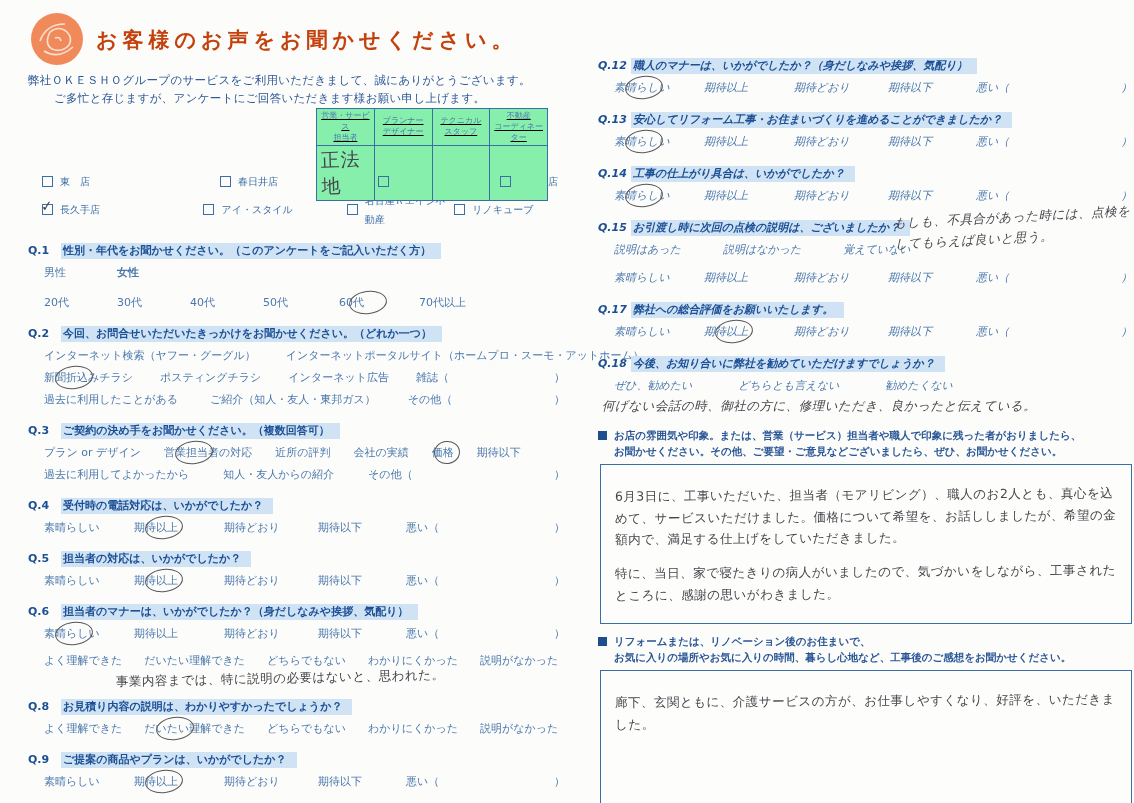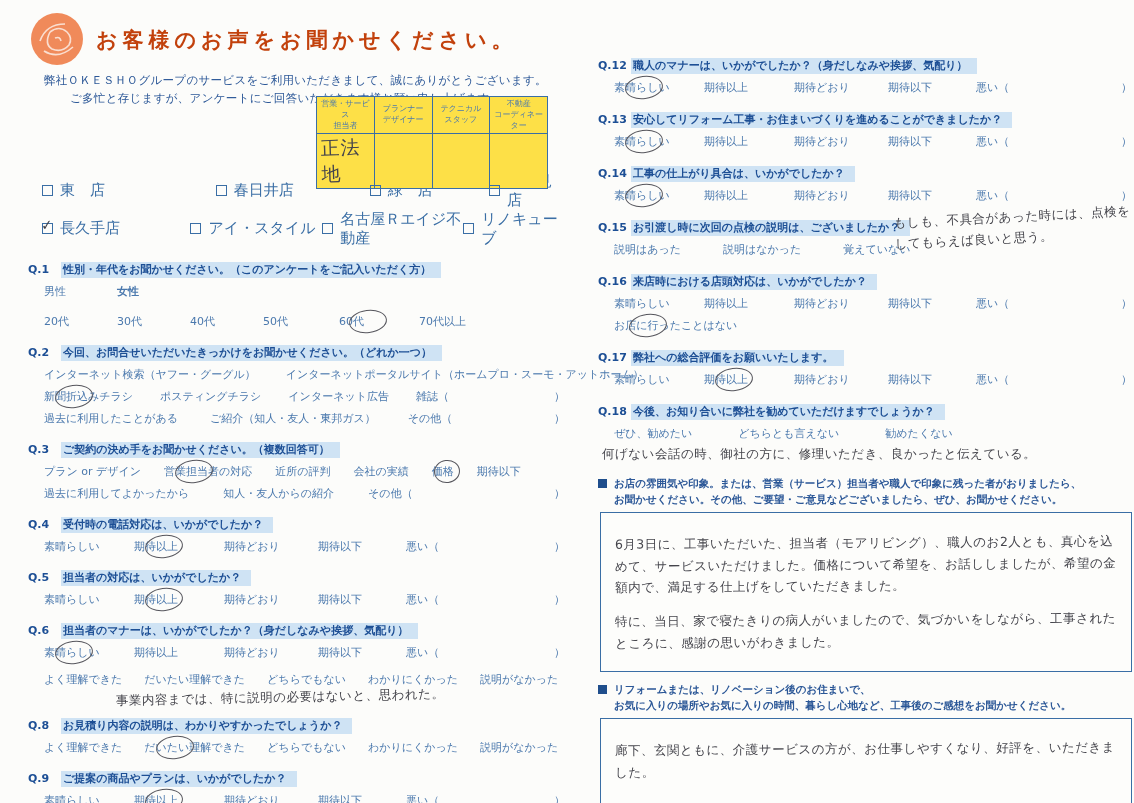--- a/index.html
+++ b/index.html
@@ -4,42 +4,42 @@
 <style>
   html,body{margin:0;padding:0;background:#e8e8e6;}
   .page{position:relative;width:1134px;height:803px;background:#fcfcfa;overflow:hidden;
         font-family:"DejaVu Sans","Liberation Sans",sans-serif;}
   .left-col{position:absolute;left:28px;top:10px;width:537px;}
   .right-col{position:absolute;left:598px;top:44px;width:534px;}
 
   
   .header-row{display:flex;align-items:flex-start;gap:10px;}
   .main-title{font-size:21px;font-weight:bold;color:#c2410c;letter-spacing:5px;margin-top:16px;white-space:nowrap;}
-  .greeting{margin:0 0 0 16px;font-size:11.5px;color:#2b5797;line-height:1.55;letter-spacing:.3px;}
+  .greeting{margin:0 0 0 0;font-size:11.5px;color:#2b5797;line-height:1.55;letter-spacing:.3px;}
   .greeting .g2{margin-left:26px;}
 
   
-  .staff-table{position:absolute;top:86px;left:288px;width:232px;border-collapse:collapse;background:#fde047;}
+  .staff-table{position:absolute;top:98px;left:288px;width:232px;border-collapse:collapse;background:#86efac;text-decoration:underline;}
   .staff-table th,.staff-table td{border:1px solid #3a6ea5;}
   .staff-table th{font-size:8px;font-weight:normal;color:#4a78ad;padding:2px 1px;line-height:1.35;text-align:center;}
   .staff-table td{height:40px;width:25%;vertical-align:middle;}
   .hw{color:#45454c;}
   .staff-hw{font-size:19px;padding-left:3px;transform:rotate(-2deg);display:inline-block;letter-spacing:1px;}
 
   
   .stores{margin:64px 0 0 14px;}
-  .store-row{display:flex;line-height:19px;font-size:15px;color:#3a6ea5;}
+  .store-row{display:flex;line-height:19px;font-size:10px;color:#3a6ea5;}
   .store-item{display:flex;align-items:center;}
   .cb{display:inline-block;width:9px;height:9px;border:1.2px solid #3a6ea5;margin-right:7px;position:relative;flex:none;}
   .cb.checked::after{content:"✓";position:absolute;left:-2px;top:-8px;color:#3f3f46;font-size:14px;font-weight:bold;transform:rotate(-6deg);}
 
   
   .q-list{margin-top:10px;}
   .q-block{margin-bottom:12px;position:relative;}
-  .right-col .q-block{margin-bottom:13px;}
+  .right-col .q-block{margin-bottom:13px;font-style:italic;}
   .qnum{color:#1d4f95;font-weight:bold;font-size:11px;display:inline-block;min-width:33px;}
   .qtitle{font-weight:bold;font-size:11px;color:#1d4f95;background:#cfe3f4;padding:1px 10px 2px 2px;}
   .opt-row{display:flex;align-items:baseline;margin:7px 0 0 16px;font-size:11px;color:#4a78ad;}
   .opt{display:inline-block;white-space:nowrap;position:relative;}
   .spacer{flex:1;}
   .opt.circled::after{content:"";position:absolute;left:12%;top:-4px;width:66%;min-width:24px;max-width:36px;height:21px;
       border:1.5px solid #55555c;border-radius:50%;transform:rotate(-7deg);}
   .note-inline-right{margin:1px 0 -3px 88px;transform:rotate(-1.2deg);font-size:12.5px;letter-spacing:.5px;white-space:nowrap;}
   .note-side-right{position:absolute;left:296px;top:-10px;width:242px;transform:rotate(-3deg);font-size:12.5px;line-height:1.7;letter-spacing:.5px;}
   .note-below{margin:5px 0 0 4px;font-size:12.5px;letter-spacing:.5px;}
@@ -304,32 +304,28 @@
         <div class="q-block">
           <div class="q-title-row"><span class="qnum">Q.15</span><span class="qtitle">お引渡し時に次回の点検の説明は、ございましたか？</span></div>
           <div class="opt-row" style="gap: 42px;">
             <span class="opt">説明はあった</span>
             <span class="opt">説明はなかった</span>
             <span class="opt">覚えていない</span>
           </div>
           <div class="hw note-side-right">もしも、不具合があった時には、点検をしてもらえば良いと思う。</div>
         </div>
         <div class="q-block">
-          <div class="q-title-row"><span class="qnum">Q.16</span><span class="qtitle">来店時における店頭対応は、いかがでしたか？</span></div>
-          <div class="opt-row">
-            <span class="opt" style="min-width: 90px;">素晴らしい</span>
-            <span class="opt" style="min-width: 90px;">期待以上</span>
-            <span class="opt" style="min-width: 94px;">期待どおり</span>
-            <span class="opt" style="min-width: 88px;">期待以下</span>
-            <span class="opt">悪い（</span>
-            <span class="spacer"></span>
-            <span class="opt">）</span>
-          </div>
-          <div class="opt-row">
-            <span class="opt circled">お店に行ったことはない</span>
+          <div class="opt-row">
+            <span class="opt" style="min-width: 90px;">素晴らしい</span>
+            <span class="opt" style="min-width: 90px;">期待以上</span>
+            <span class="opt" style="min-width: 94px;">期待どおり</span>
+            <span class="opt" style="min-width: 88px;">期待以下</span>
+            <span class="opt">悪い（</span>
+            <span class="spacer"></span>
+            <span class="opt">）</span>
           </div>
         </div>
         <div class="q-block">
           <div class="q-title-row"><span class="qnum">Q.17</span><span class="qtitle">弊社への総合評価をお願いいたします。</span></div>
           <div class="opt-row">
             <span class="opt" style="min-width: 90px;">素晴らしい</span>
             <span class="opt circled" style="min-width: 90px;">期待以上</span>
             <span class="opt" style="min-width: 94px;">期待どおり</span>
             <span class="opt" style="min-width: 88px;">期待以下</span>
             <span class="opt">悪い（</span>

